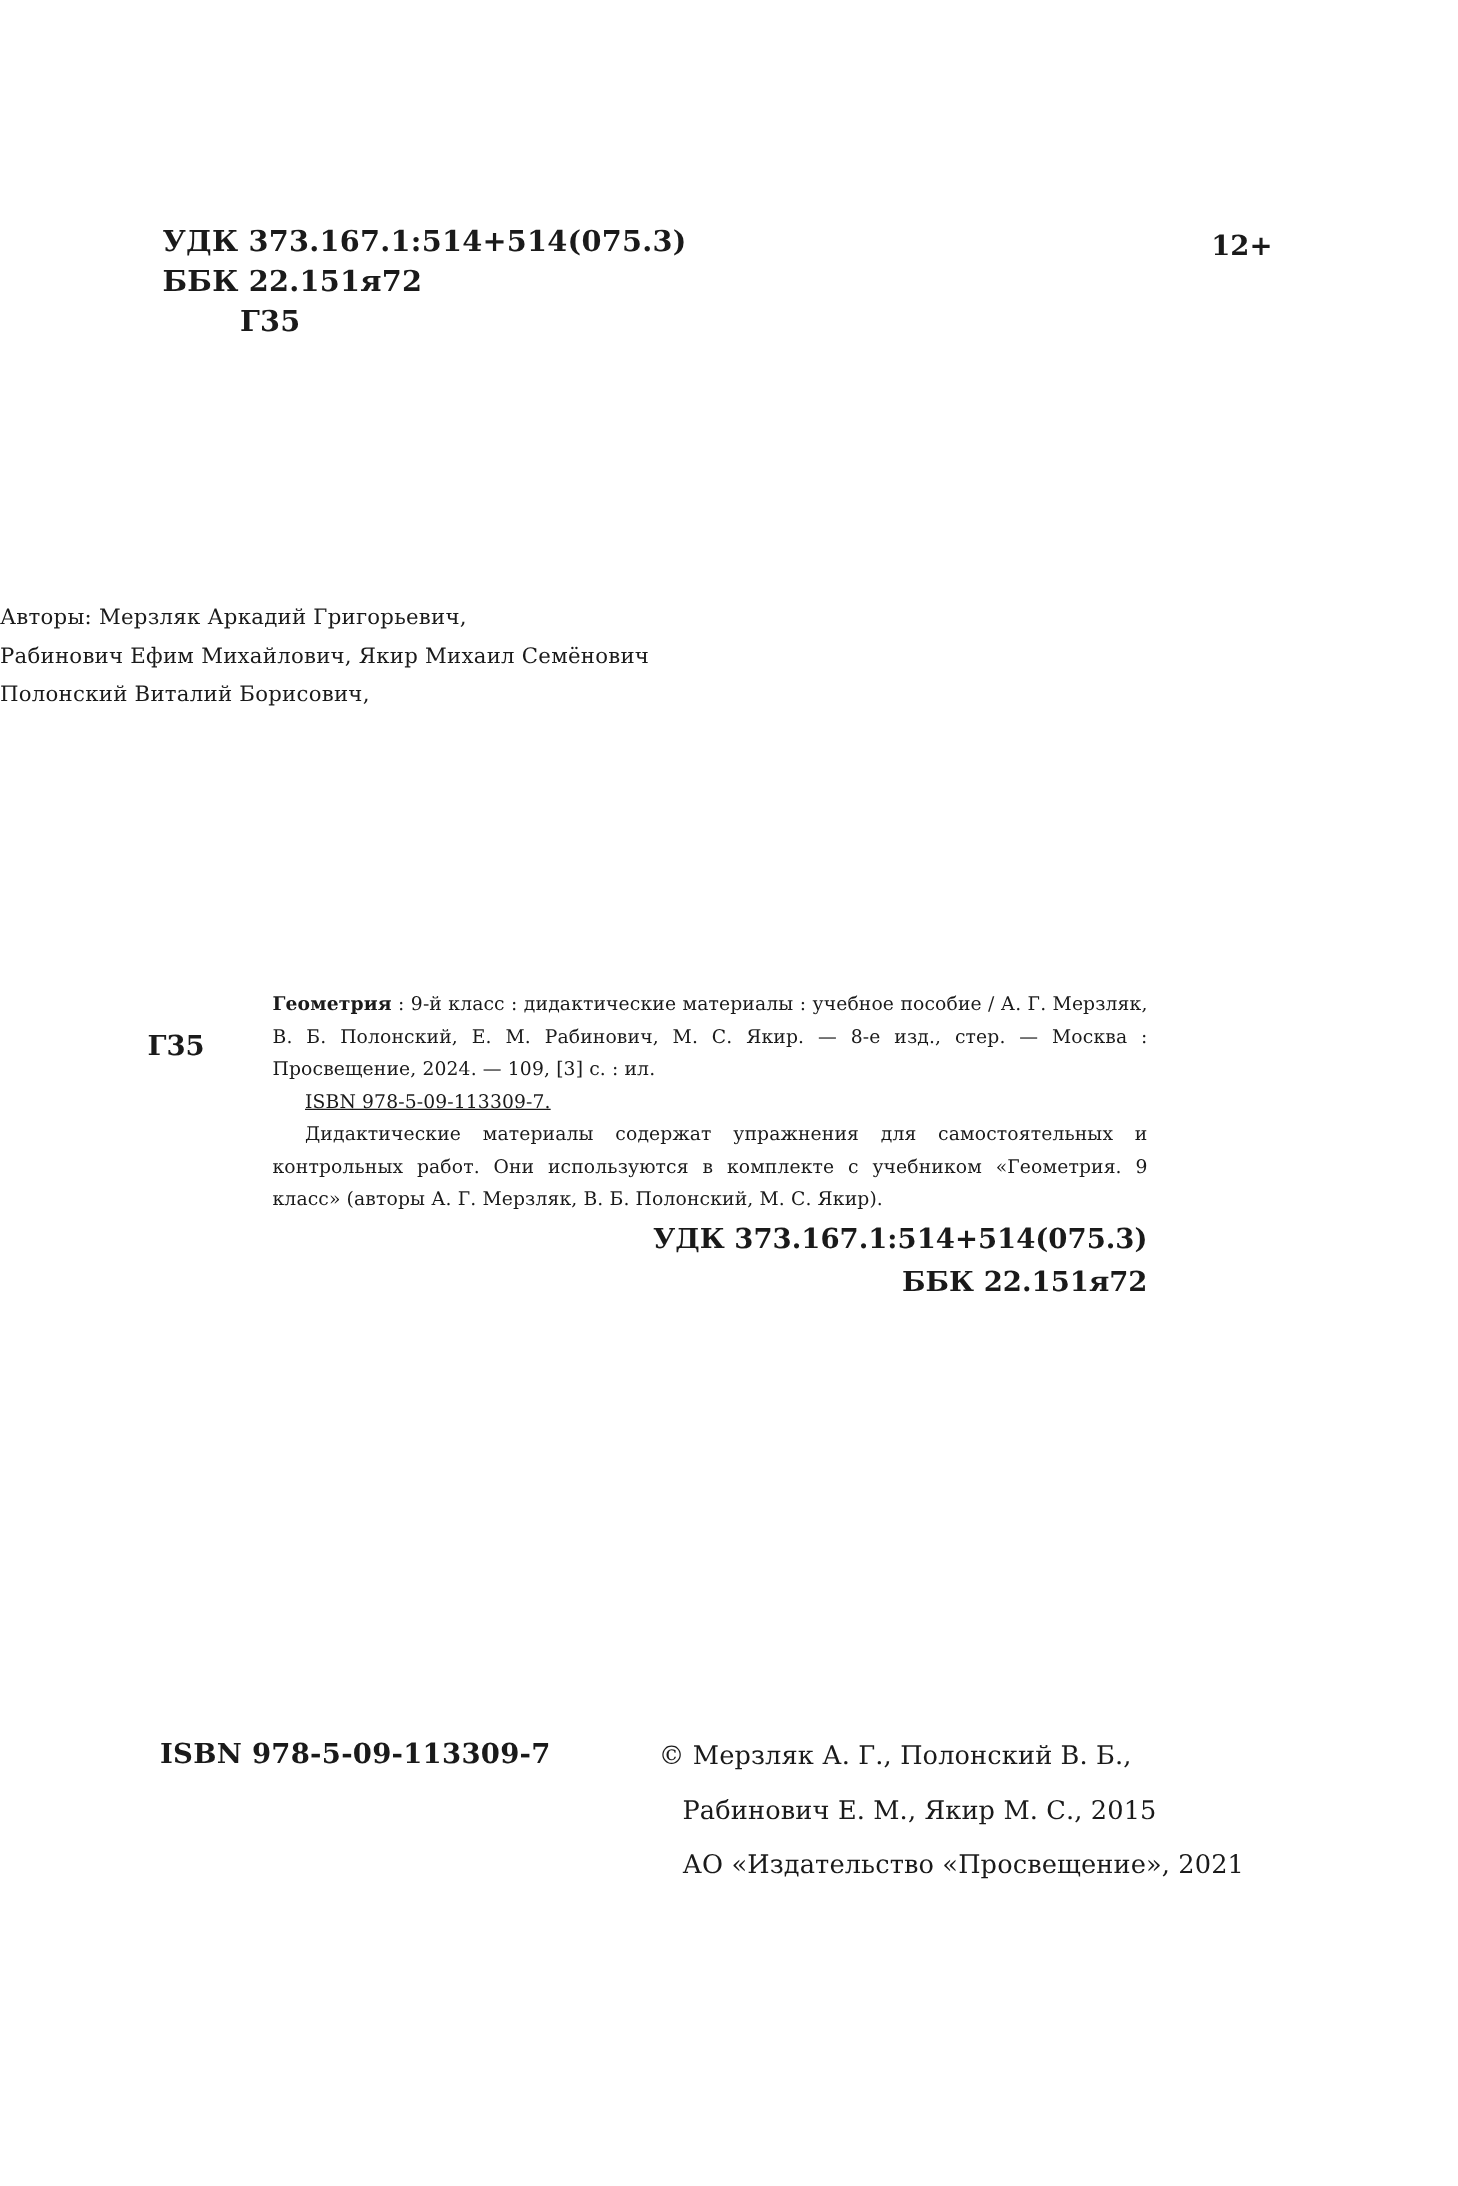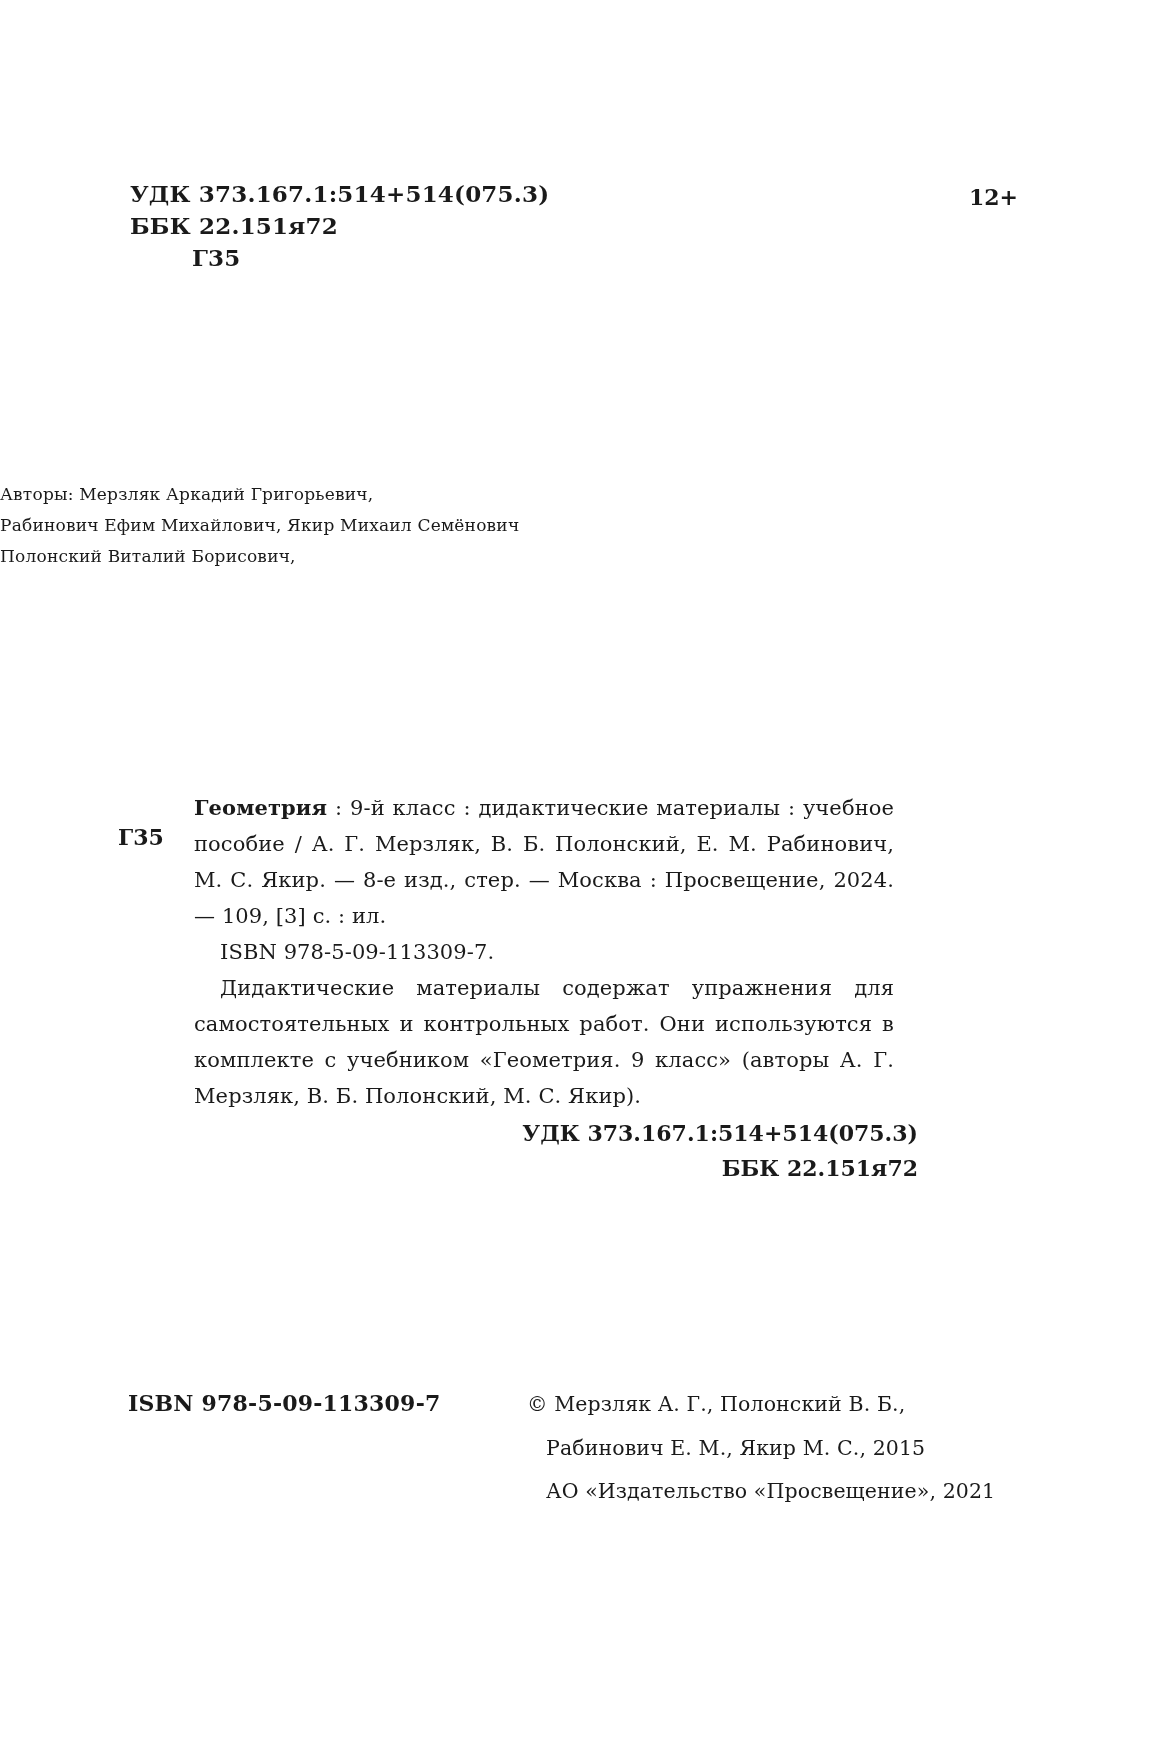--- a/index.html
+++ b/index.html
@@ -66,37 +66,38 @@
   }
   .cip-index {
     position: absolute;
     left: 0px;
     top: 34px;
     font-family: "DejaVu Serif", serif;
     font-weight: 700;
     font-size: 22px;
   }
   .cip-body {
-    margin-left: 76px;
+    margin-left: 100px;
     width: 700px;
     font-family: "DejaVu Serif", serif;
-    font-size: 21px;
-    line-height: 36px;
+    font-size: 15px;
+    line-height: 26px;
     text-align: justify;
     letter-spacing: 0.1px;
   }
   .cip-body .bold { font-weight: 700; }
   .cip-para {
     margin: 0;
     text-indent: 0;
   }
   .cip-para.indent { text-indent: 26px; }
   .cip-isbn {
     margin: 0;
     text-indent: 26px;
+    text-decoration: underline;
   }
   .cip-tail {
     margin: 0;
     margin-left: 100px;
     width: 700px;
     text-align: right;
     font-family: "DejaVu Serif", serif;
     font-weight: 700;
     font-size: 22px;
     line-height: 31px;

